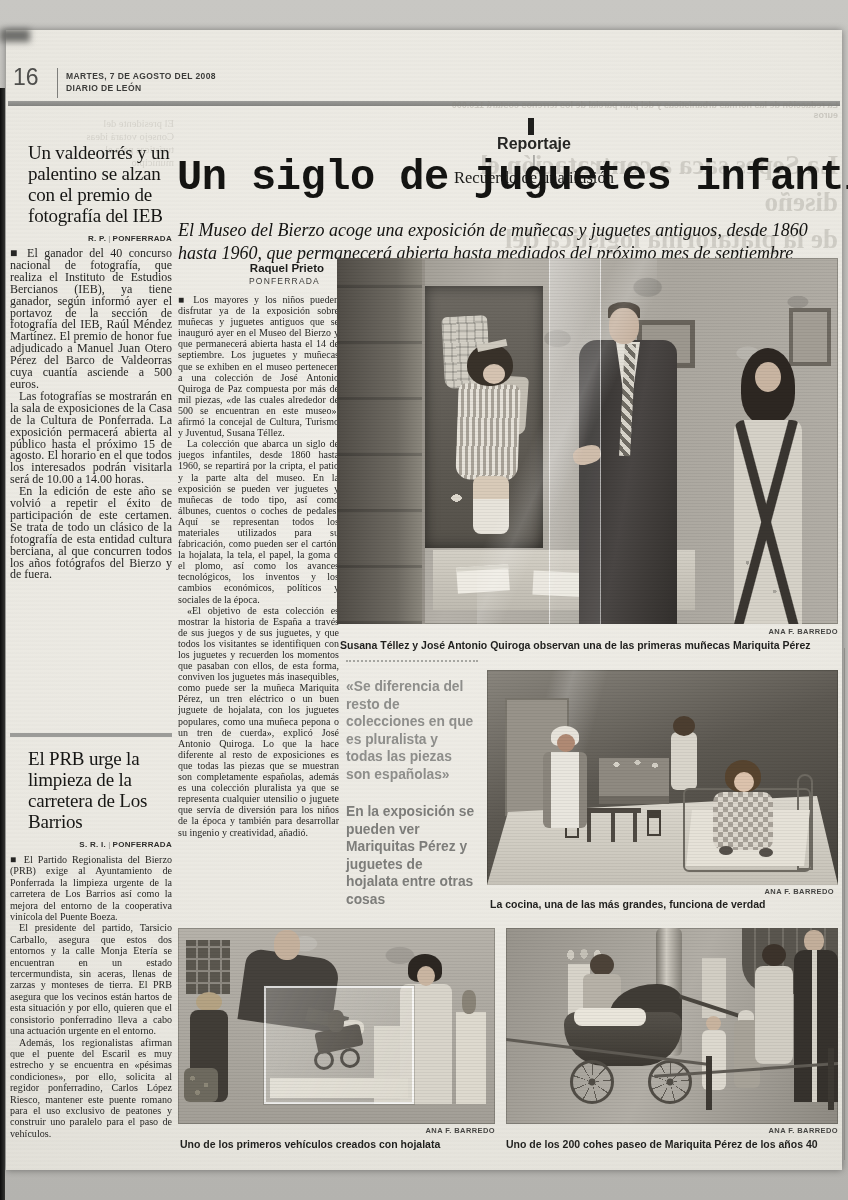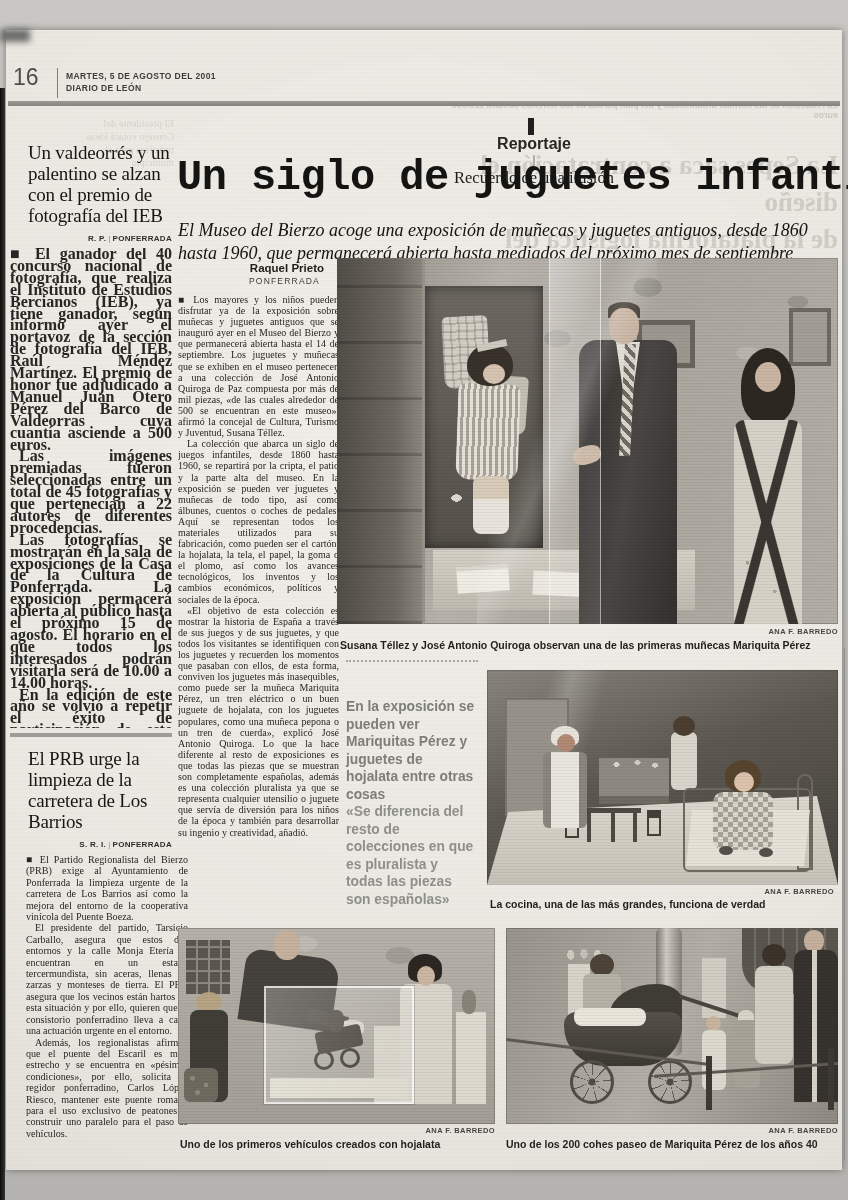--- a/index.html
+++ b/index.html
@@ -43,22 +43,22 @@
   .lc-head2 { top:748px; }
   .byline { position:absolute; width:162px; text-align:right; font-size:8px; font-weight:bold;
            letter-spacing:.3px; color:#2e2e2c; }
   .byline .sep { color:#8c8c89; font-weight:normal; padding:0 2px; }
   .byline1 { left:10px; top:234px; }
   .byline2 { left:10px; top:840px; }
   .colbody { position:absolute; font-family:"Liberation Serif",serif; color:#262624;
            text-align:justify; overflow:hidden; }
   .colbody p { margin:0; }
   .colbody p + p { text-indent:9px; }
-  .lc-body1 { left:10px; top:248px; width:162px; height:480px; font-size:16px; line-height:11.9px;font-weight:bold; }
-  .lc-body2 { left:26px; top:854px; width:162px; height:308px; font-size:10.1px; line-height:11.4px; }
+  .lc-body1 { left:10px; top:248px; width:162px; height:480px; font-size:12px; line-height:11.9px; }
+  .lc-body2 { left:10px; top:854px; width:162px; height:308px; font-size:10.1px; line-height:11.4px; }
   .lc-rule { position:absolute; left:10px; top:733px; width:162px; height:4px; background:#9c9c99; }
 
   
   .kicker-row { position:absolute; left:182px; top:118px; width:704px; display:flex; align-items:center;flex-direction:column; }
   .kicker-block { width:6px; height:17px; background:#1f1f1d; margin-right:6px; }
   .kicker-label { font-size:16px; font-weight:bold; color:#262624; line-height:17px; }
   .kicker-sep { color:#8b8b88; padding:0 7px; font-size:15px; line-height:17px; }
   .kicker-sub { font-family:"Liberation Serif",serif; font-size:16.5px; color:#1b1b19; line-height:17px; }
   .kicker-rule { flex:1; height:15px; margin-left:9px; margin-top:1px;
            border:1px solid #98988f; border-bottom:none; }
@@ -265,38 +265,37 @@
 </head>
 <body>
 
 <div class="stage">
   <div class="paper"></div>
   <div class="scan-edge"></div>
   <div class="scan-smudge"></div>
 
   <div class="pagenum">16</div>
   <div class="hdr-div"></div>
-  <div class="hdr-date">MARTES, 5 DE AGOSTO DEL 2001</div>
+  <div class="hdr-date">MARTES, 7 DE AGOSTO DEL 2008</div>
   <div class="hdr-pub">DIARIO DE LEÓN</div>
   <div class="rule-thick"></div>
 
   <div class="ghost ghost-topline">La redacción de las normas urbanísticas y del plan parcial de los terrenos costará 120.000 euros</div>
   <div class="ghost ghost-headline">
     <div>La Sepes saca a contratación el diseño</div>
     <div>de la plataforma logística del Bierzo</div>
   </div>
   <div class="ghost ghost-leftcol">El presidente del Consejo votará ideas turísticas para el municipio</div>
 
   <div class="lc-head lc-head1">Un valdeorrés y un palentino se alzan con el premio de fotografía del IEB</div>
   <div class="byline byline1">
     <span>R. P.</span><span class="sep">|</span><span>PONFERRADA</span>
   </div>
   <div class="colbody lc-body1">
     <p>■ El ganador del 40 concurso nacional de fotografía, que realiza el Instituto de Estudios Bercianos (IEB), ya tiene ganador, según informó ayer el portavoz de la sección de fotografía del IEB, Raúl Méndez Martínez. El premio de honor fue adjudicado a Manuel Juan Otero Pérez del Barco de Valdeorras cuya cuantía asciende a 500 euros.</p>
-    <p>Las imágenes premiadas fueron seleccionadas entre un total de 45 fotografías y que pertenecían a 22 autores de diferentes procedencias.</p>
     <p>Las fotografías se mostrarán en la sala de exposiciones de la Casa de la Cultura de Ponferrada. La exposición permacerá abierta al público hasta el próximo 15 de agosto. El horario en el que todos los interesados podrán visitarla será de 10.00 a 14.00 horas.</p>
     <p>En la edición de este año se volvió a repetir el éxito de participación de este certamen. Se trata de todo un clásico de la fotografía de esta entidad cultura berciana, al que concurren todos los años fotógrafos del Bierzo y de fuera.</p>
   </div>
   <div class="lc-rule"></div>
 
   <div class="lc-head lc-head2">El PRB urge la limpieza de la carretera de Los Barrios</div>
   <div class="byline byline2">
     <span>S. R. I.</span><span class="sep">|</span><span>PONFERRADA</span>
   </div>
   <div class="colbody lc-body2">
@@ -349,22 +348,22 @@
     <div class="el p1-whair"></div>
     <div class="el p1-wface"></div>
     <div class="el p1-wdress"></div>
     <div class="el p1-glass"></div>
     <div class="el p1-streak"></div>
   </div>
   <div class="credit" style="left:337px; top:627px; width:501px;">ANA F. BARREDO</div>
   <div class="caption" style="left:340px; top:639px; width:498px;">Susana Téllez y José Antonio Quiroga observan una de las primeras muñecas Mariquita Pérez</div>
 
   <div class="pull-quotes">
+    <div class="pq pq1">«Se diferencia del resto de colecciones en que es pluralista y todas las piezas son españolas»</div>
     <div class="pq pq2">En la exposición se pueden ver Mariquitas Pérez y juguetes de hojalata entre otras cosas</div>
-    <div class="pq pq1">«Se diferencia del resto de colecciones en que es pluralista y todas las piezas son españolas»</div>
   </div>
 
   <div id="photo2" class="photo">
     <div class="el p2-reflect"></div>
     <div class="el p2-cab"></div>
     <div class="el p2-cloth"></div>
     <div class="el p2-stove"></div>
     <div class="el p2-tbl"></div>
     <div class="el p2-chair1"></div>
     <div class="el p2-chair2"></div>

